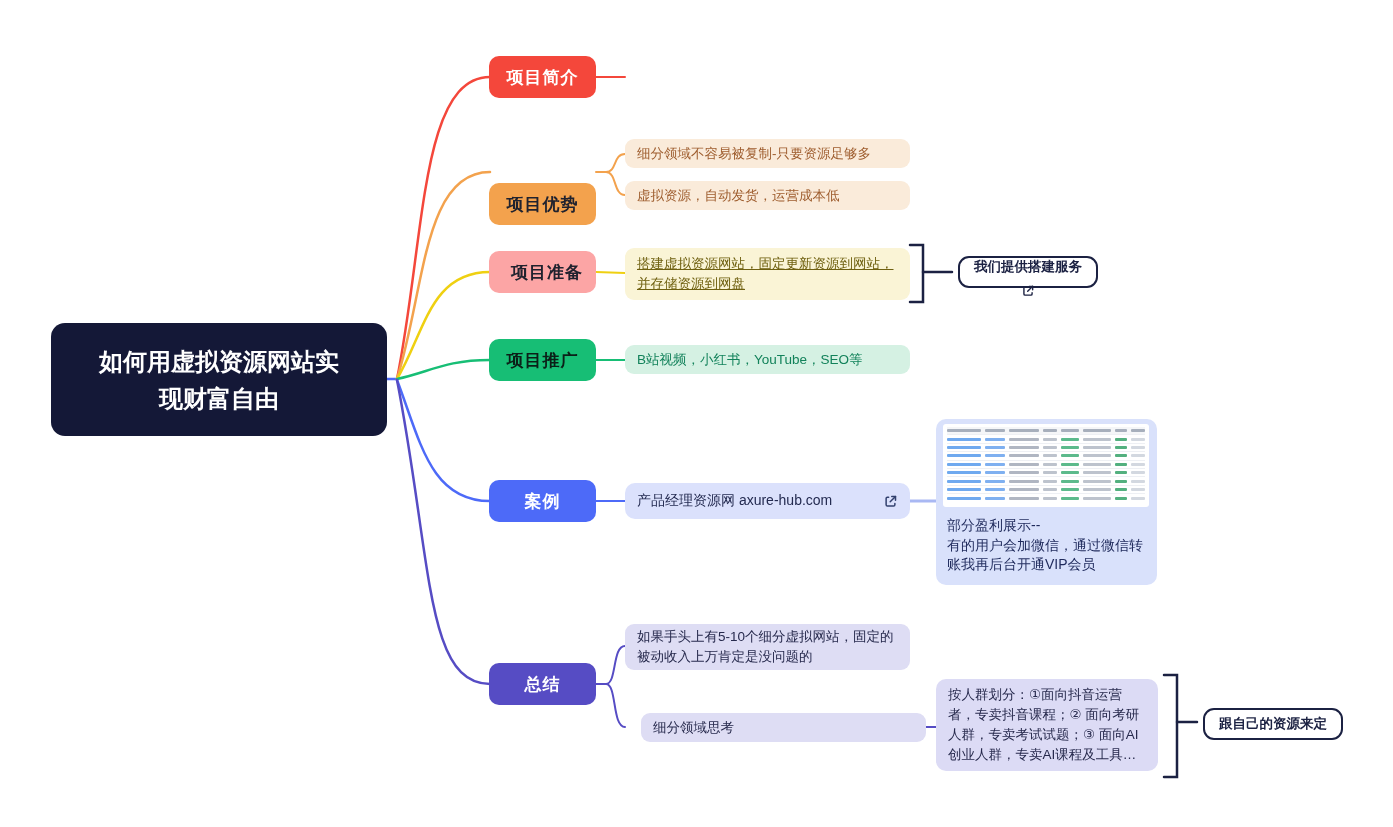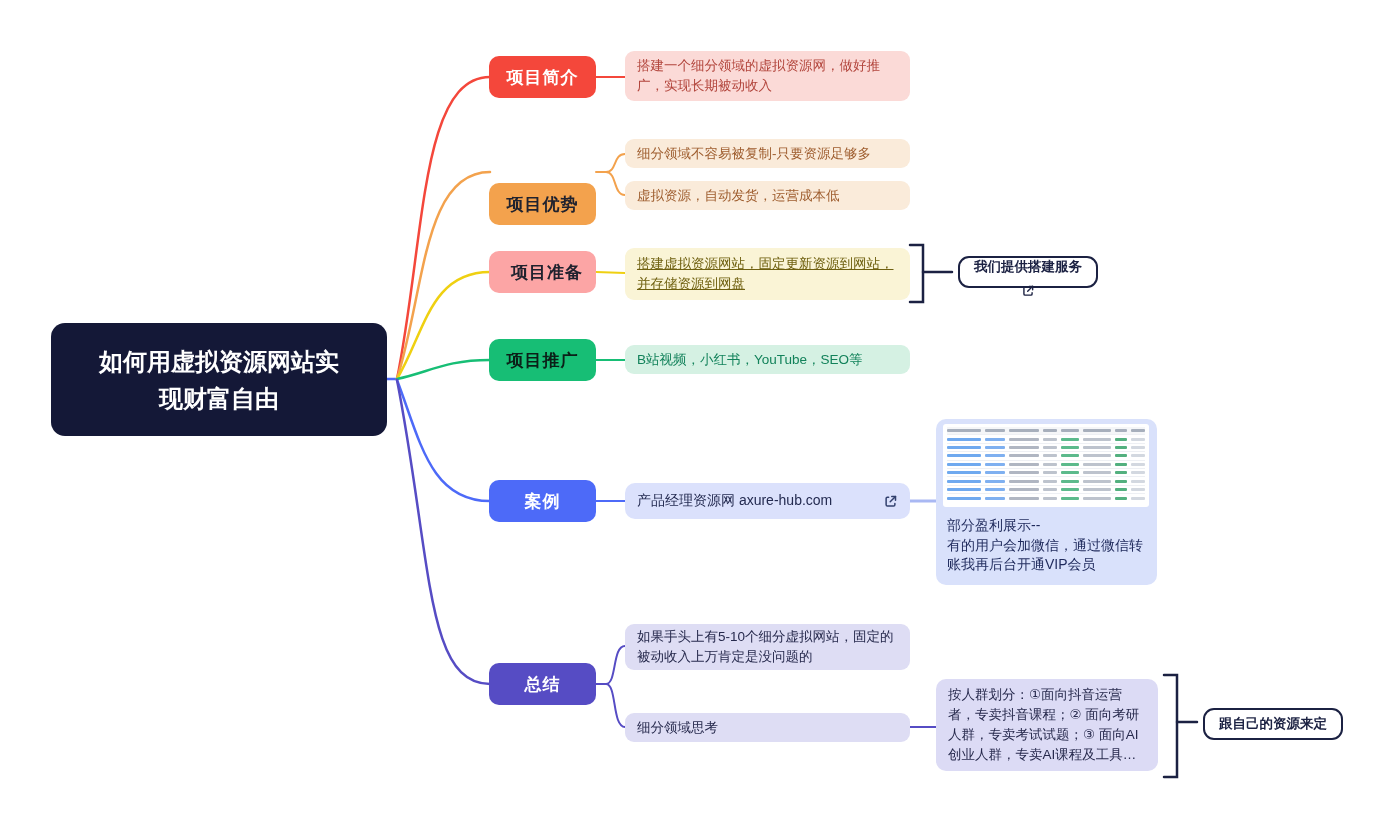--- a/index.html
+++ b/index.html
@@ -135,39 +135,38 @@
   <div class="root-node">如何用虚拟资源网站实现财富自由</div>
 
 
   <div class="branch-btn c-red" style="top:56px">项目简介</div>
   <div class="branch-btn c-orange" style="top:151px">项目优势</div>
   <div class="branch-btn c-yellow" style="top:251px">项目准备</div>
   <div class="branch-btn c-green" style="top:339px">项目推广</div>
   <div class="branch-btn c-blue" style="top:480px">案例</div>
   <div class="branch-btn c-purple" style="top:663px">总结</div>
 
-  <div class="note n-pink" style="top:51px;  height:50px;">搭建一个细分领域的虚拟资源网，做好推广，实现长期被动收入</div>
   <div class="note n-peach single" style="top:139px;">细分领域不容易被复制-只要资源足够多</div>
   <div class="note n-peach single" style="top:181px;">虚拟资源，自动发货，运营成本低</div>
   <div class="note n-cream" style="top:248px; height:52px;">搭建虚拟资源网站，固定更新资源到网站，并存储资源到网盘</div>
   <div class="note n-mint single" style="top:345px;">B站视频，小红书，YouTube，SEO等</div>
 
   <div class="note-case">
     <span>产品经理资源网 axure-hub.com</span>
     <span class="ext-icon">
       <svg width="15" height="15" viewBox="0 0 24 24" fill="none" stroke="#32406e" stroke-width="2.4" stroke-linecap="round" stroke-linejoin="round">
         <path d="M9 5H7a2 2 0 0 0-2 2v10a2 2 0 0 0 2 2h10a2 2 0 0 0 2-2v-2"></path>
         <path d="M14 4h6v6"></path>
         <path d="M20 4l-8.5 8.5"></path>
       </svg>
     </span>
   </div>
 
   <div class="note n-lav" style="top:624px; height:46px;">如果手头上有5-10个细分虚拟网站，固定的被动收入上万肯定是没问题的</div>
-  <div class="note n-lav single" style="top:713px;">细分领域思考</div>
+  <div class="note n-lav single" style="top:713px;margin-left:16px;">细分领域思考</div>
   <div class="note-niche">按人群划分：①面向抖音运营者，专卖抖音课程；② 面向考研人群，专卖考试试题；③ 面向AI创业人群，专卖AI课程及工具…</div>
 
   <div class="attach-card">
     <div class="thumb">
         <div class="thumb-row">
           <span style="flex: 0 0 auto; height: 3px; border-radius: 1px; width: 34px; background: rgb(167, 175, 188);"></span>
           <span style="flex: 0 0 auto; height: 3px; border-radius: 1px; width: 20px; background: rgb(167, 175, 188);"></span>
           <span style="flex: 0 0 auto; height: 3px; border-radius: 1px; width: 30px; background: rgb(167, 175, 188);"></span>
           <span style="flex: 0 0 auto; height: 3px; border-radius: 1px; width: 14px; background: rgb(167, 175, 188);"></span>
           <span style="flex: 0 0 auto; height: 3px; border-radius: 1px; width: 18px; background: rgb(167, 175, 188);"></span>

